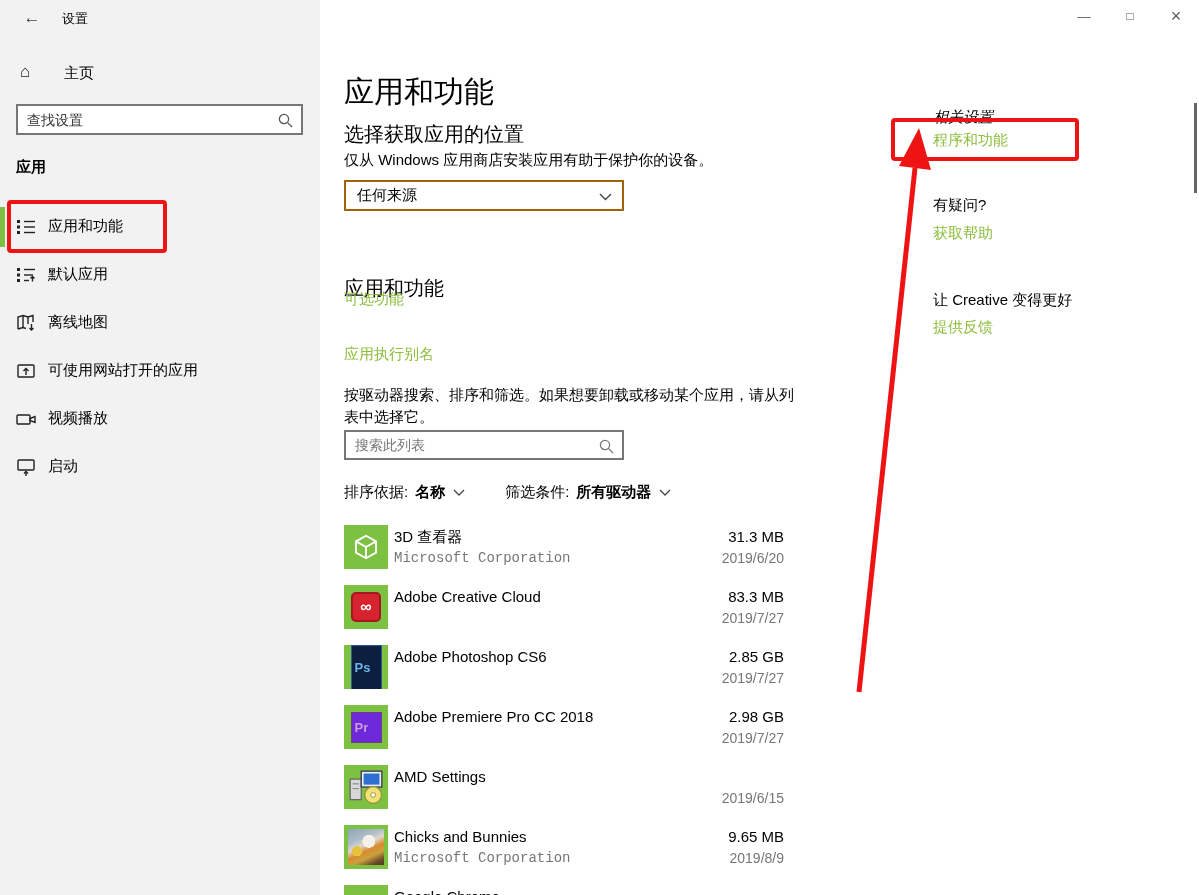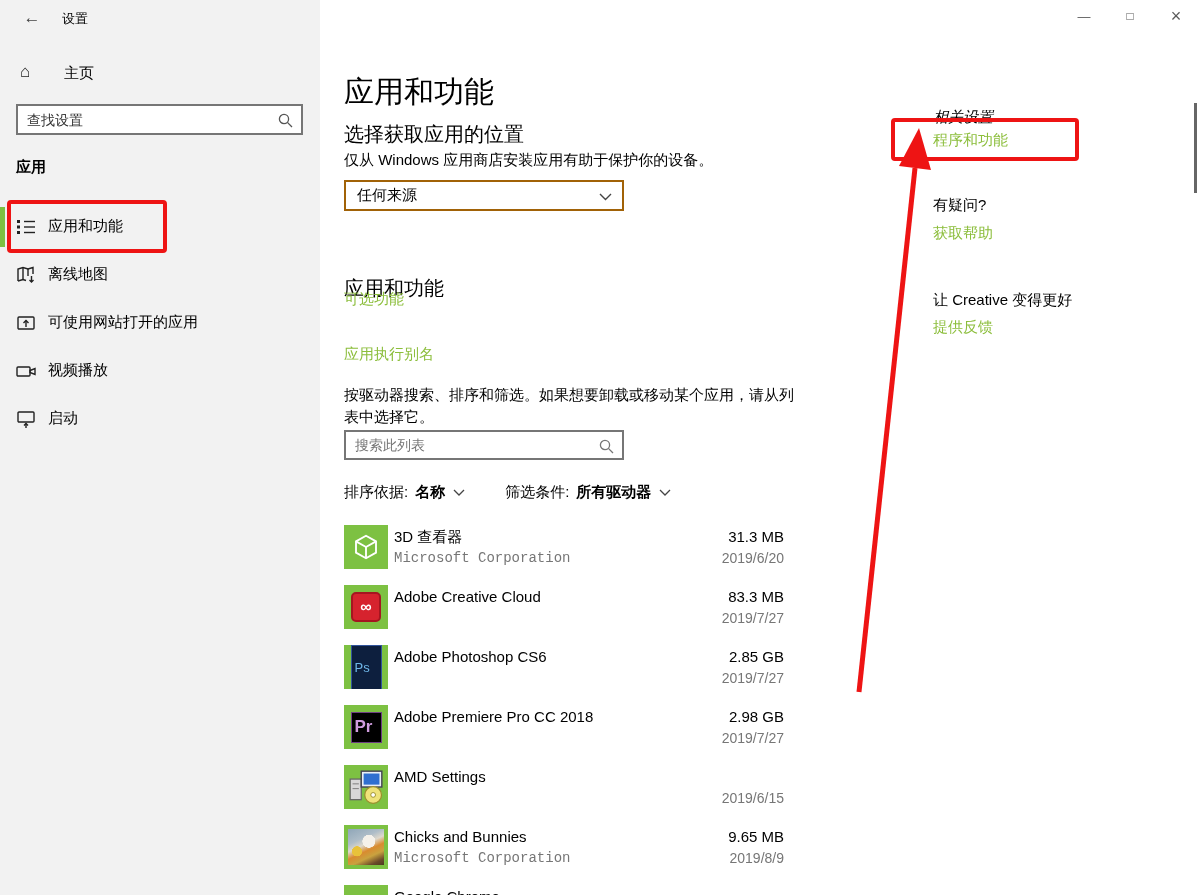--- a/index.html
+++ b/index.html
@@ -75,23 +75,23 @@
   .app-row{position:relative;height:60px;cursor:pointer;}
   .app-icon{position:absolute;left:0;top:3px;width:44px;height:44px;background:var(--green-tile);
     display:flex;align-items:center;justify-content:center;overflow:hidden;}
   .app-name{position:absolute;left:50px;top:6px;font-size:15px;white-space:nowrap;}
   .app-pub{position:absolute;left:50px;top:28px;font-size:14px;color:#767676;white-space:nowrap;font-family:Liberation Mono, monospace;}
   .app-size{position:absolute;right:0;top:6px;font-size:15px;}
   .app-date{position:absolute;right:0;top:28px;font-size:14px;color:#767676;}
   .tile-inner-cc{width:30px;height:30px;background:#d6232e;border:2px solid #a51620;border-radius:5px;
     color:#fff;display:flex;align-items:center;justify-content:center;font-size:16px;font-weight:bold;}
   .tile-inner-ps{width:31px;height:45px;background:#0d1f3e;border:1px solid #31549b;color:#6fb6e8;
-    display:flex;align-items:center;justify-content:flex-start;padding-left:3px;font-size:13px;font-weight:normal;}
-  .tile-inner-pr{width:31px;height:31px;background:#000000;border:1px solid #6d3f82;color:#cf9bde;
-    display:flex;align-items:center;justify-content:flex-start;padding-left:3px;font-size:17px;font-weight:bold;}
+    display:flex;align-items:center;justify-content:flex-start;padding-left:3px;font-size:13px;font-weight:bold;}
+  .tile-inner-pr{width:31px;height:31px;background:#6d28d9;border:1px solid #6d3f82;color:#cf9bde;
+    display:flex;align-items:center;justify-content:flex-start;padding-left:3px;font-size:13px;font-weight:bold;}
   .tile-inner-photo{width:36px;height:36px;
     background:
       radial-gradient(circle at 58% 34%, #f5f1ea 0 20%, rgba(0,0,0,0) 21%),
       radial-gradient(circle at 25% 62%, #e8c23a 0 14%, rgba(0,0,0,0) 15%),
       linear-gradient(155deg,#8fa6b8 0%,#aebdc8 30%,#ded8cc 44%,#d98b2f 58%,#c9a23f 72%,#6b4a2a 88%,#4a3a1c 100%);}
   
   .rel-text{position:absolute;left:933px;font-size:15px;}
   .rel-heading{top:108px;font-style:italic;}
   .rel-link{top:131px;color:var(--green-link);cursor:pointer;}
   .q-heading{top:196px;}
@@ -131,20 +131,34 @@
             <rect x="2" y="4" width="3" height="3" fill="#222" stroke="none"></rect>
             <line x1="9" y1="5.5" x2="20" y2="5.5"></line>
             <rect x="2" y="9.5" width="3" height="3" fill="#222" stroke="none"></rect>
             <line x1="9" y1="11" x2="20" y2="11"></line>
             <rect x="2" y="15" width="3" height="3" fill="#222" stroke="none"></rect>
             <line x1="9" y1="16.5" x2="20" y2="16.5"></line>
           </svg></span>
       <span class="nav-label">应用和功能</span>
     </div>
 
+    <div class="nav-item">
+
+      <span class="nav-icon"><svg width="22" height="22" viewBox="0 0 22 22" fill="none" stroke="#222" stroke-width="1.4">
+            <rect x="2" y="4" width="3" height="3" fill="#222" stroke="none"></rect>
+            <line x1="9" y1="5.5" x2="20" y2="5.5"></line>
+            <rect x="2" y="9.5" width="3" height="3" fill="#222" stroke="none"></rect>
+            <line x1="9" y1="11" x2="18" y2="11"></line>
+            <rect x="2" y="15" width="3" height="3" fill="#222" stroke="none"></rect>
+            <line x1="9" y1="16.5" x2="14" y2="16.5"></line>
+            <line x1="17.5" y1="17.5" x2="17.5" y2="12.5"></line>
+            <polyline points="15.5,14.5 17.5,12.5 19.5,14.5"></polyline>
+          </svg></span>
+      <span class="nav-label">默认应用</span>
+    </div>
 
     <div class="nav-item">
 
       <span class="nav-icon"><svg width="22" height="22" viewBox="0 0 22 22" fill="none" stroke="#222" stroke-width="1.4">
             <polyline points="3,17 3,5 8,3.5 13,5 18,3.5 18,10"></polyline>
             <line x1="8" y1="3.5" x2="8" y2="15"></line>
             <line x1="13" y1="5" x2="13" y2="12"></line>
             <polyline points="3,17 8,15.5 11,16.5"></polyline>
             <line x1="16.5" y1="12" x2="16.5" y2="18"></line>
             <polyline points="14.5,16 16.5,18 18.5,16"></polyline>

